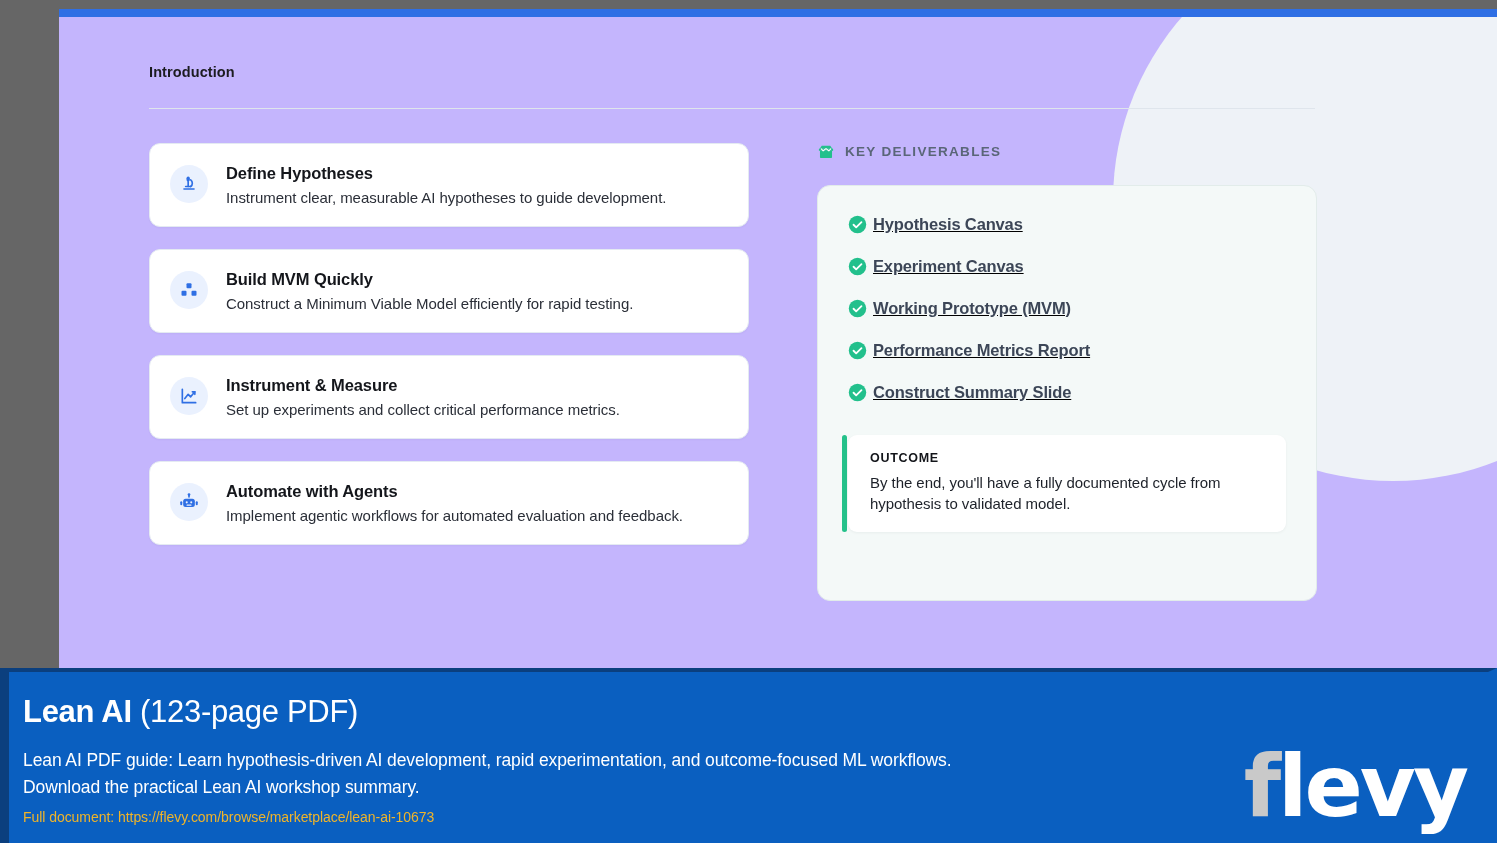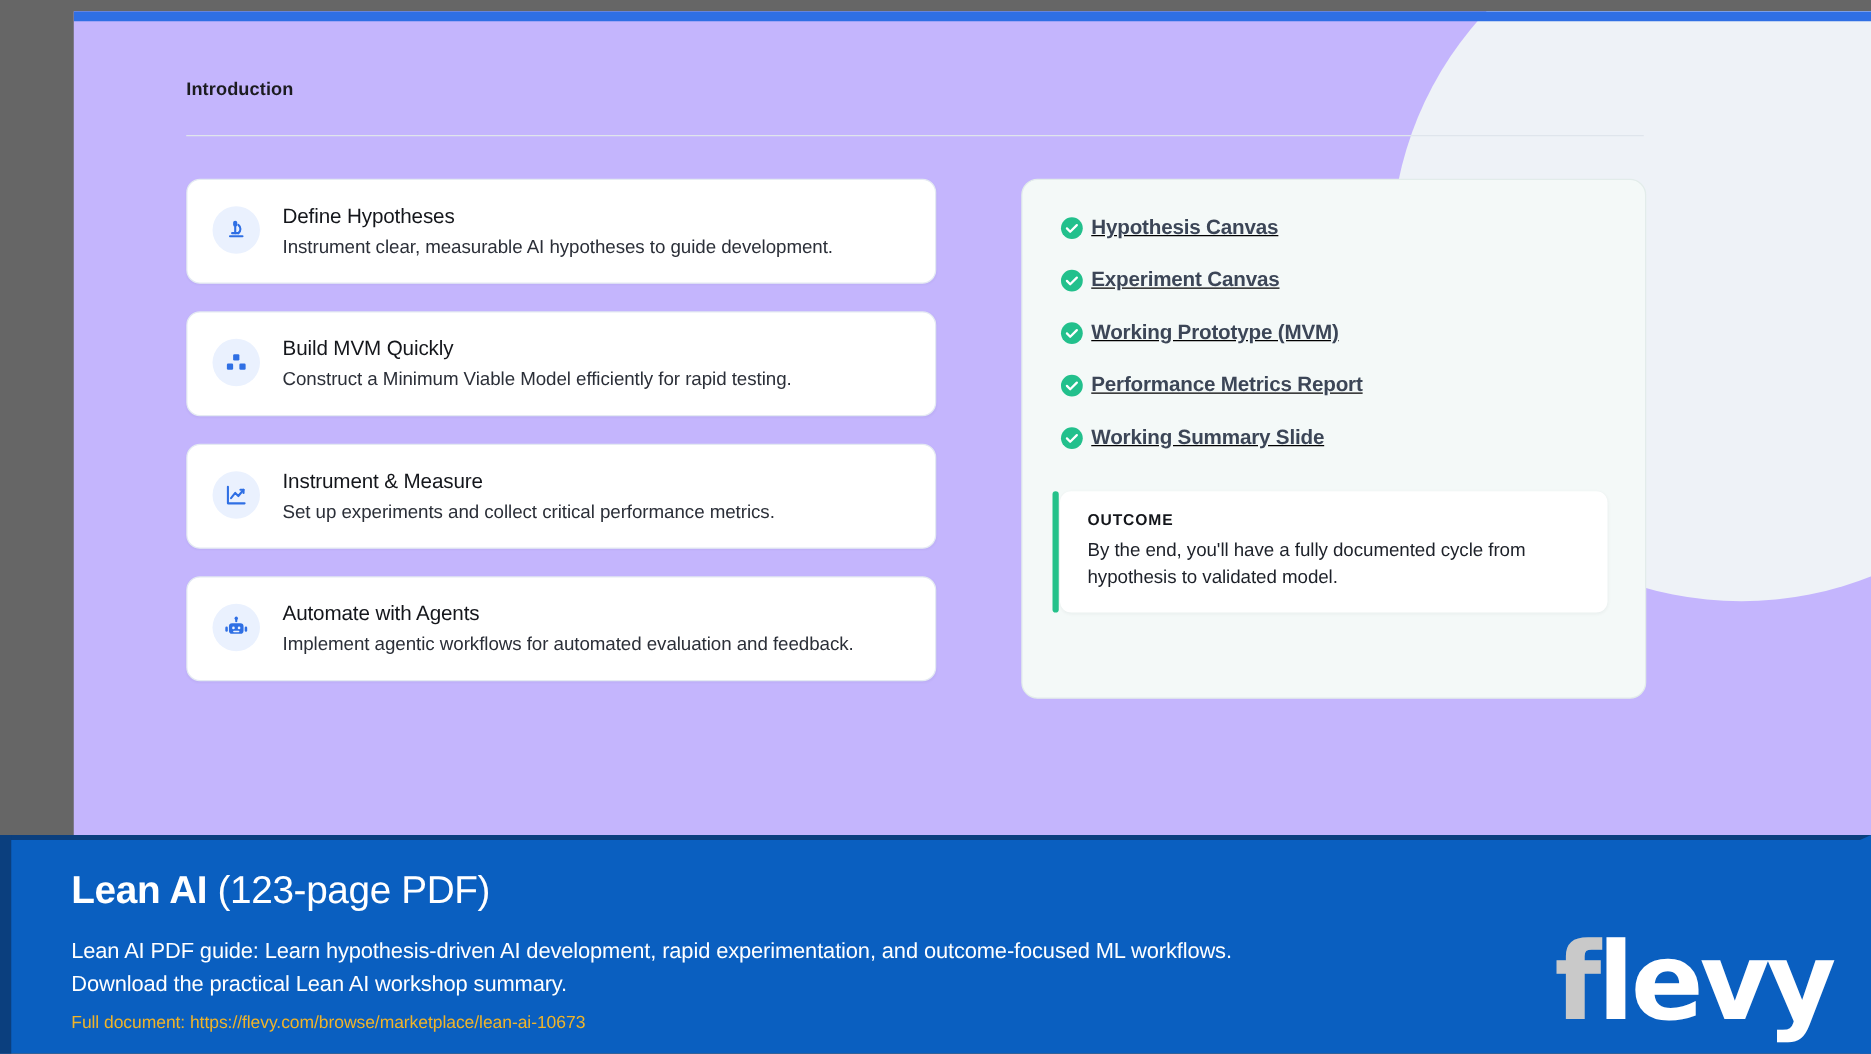--- a/index.html
+++ b/index.html
@@ -128,21 +128,21 @@
     display: flex;
     align-items: center;
     justify-content: center;
     margin-top: 2px;
   }
 
   .obj-text { padding-top: 1px; }
 
   .obj-title {
     font-size: 16.5px;
-    font-weight: 400;
+    font-weight: 700;
     color: #14161b;
     letter-spacing: -0.1px;
     margin-bottom: 6px;
   }
 
   .obj-desc {
     font-size: 15px;
     color: #2b2f38;
     letter-spacing: -0.05px;
   }
@@ -217,21 +217,21 @@
     border-left: 9px solid #0b3f7e;
     border-right: 9px solid #0a5fc0;
     border-top: 4px solid #0b3f7e;
     overflow: hidden;
   }
 
   .banner-inner {
     position: relative;
     width: 100%;
     height: 100%;
-    padding: 22px 30px 0 48px;
+    padding: 22px 30px 0 14px;
   }
 
   .banner-title {
     font-size: 31px;
     color: #ffffff;
     letter-spacing: -0.3px;
     margin-bottom: 17px;
   }
   .banner-title .bt-strong { font-weight: 700; }
   .banner-title .bt-rest   { font-weight: 400; }
@@ -347,20 +347,31 @@
             <div class="obj-text">
               <div class="obj-title">Automate with Agents</div>
               <div class="obj-desc">Implement agentic workflows for automated evaluation and feedback.</div>
             </div>
           </div>
 
         </div>
 
         <div class="col-right">
 
+          <div class="section-head">
+            <span class="sh-icon">
+              <svg width="18" height="17" viewBox="0 0 24 24">
+                <path d="M2 8h20v3H2z" fill="#22c08c"></path>
+                <path d="M3.5 11h17v9a1 1 0 0 1-1 1h-15a1 1 0 0 1-1-1z" fill="#22c08c"></path>
+                <path d="M3 8l3-4h12l3 4z" fill="#22c08c"></path>
+                <path d="M5 8l3 3 4-3 4 3 3-3" fill="none" stroke="#ffffff" stroke-width="1.6" stroke-linejoin="round"></path>
+              </svg>
+            </span>
+            <span class="sh-label">KEY DELIVERABLES</span>
+          </div>
 
           <div class="deliv-panel">
 
             <div class="deliv-item">
               <span class="check-icon">
                 <svg width="19" height="19" viewBox="0 0 24 24">
                   <circle cx="12" cy="12" r="11" fill="#22c08c"></circle>
                   <path d="M7 12.3l3.3 3.3L17 9" fill="none" stroke="#ffffff" stroke-width="2.3" stroke-linecap="round" stroke-linejoin="round"></path>
                 </svg>
               </span>
@@ -397,21 +408,21 @@
               <span class="deliv-label">Performance Metrics Report</span>
             </div>
 
             <div class="deliv-item">
               <span class="check-icon">
                 <svg width="19" height="19" viewBox="0 0 24 24">
                   <circle cx="12" cy="12" r="11" fill="#22c08c"></circle>
                   <path d="M7 12.3l3.3 3.3L17 9" fill="none" stroke="#ffffff" stroke-width="2.3" stroke-linecap="round" stroke-linejoin="round"></path>
                 </svg>
               </span>
-              <span class="deliv-label">Working Summary Slide</span>
+              <span class="deliv-label">Construct Summary Slide</span>
             </div>
 
             <div class="outcome-box">
               <div class="outcome-bar"></div>
               <div class="outcome-label">OUTCOME</div>
               <div class="outcome-text">By the end, you'll have a fully documented cycle from hypothesis to validated model.</div>
             </div>
 
           </div>
         </div>

